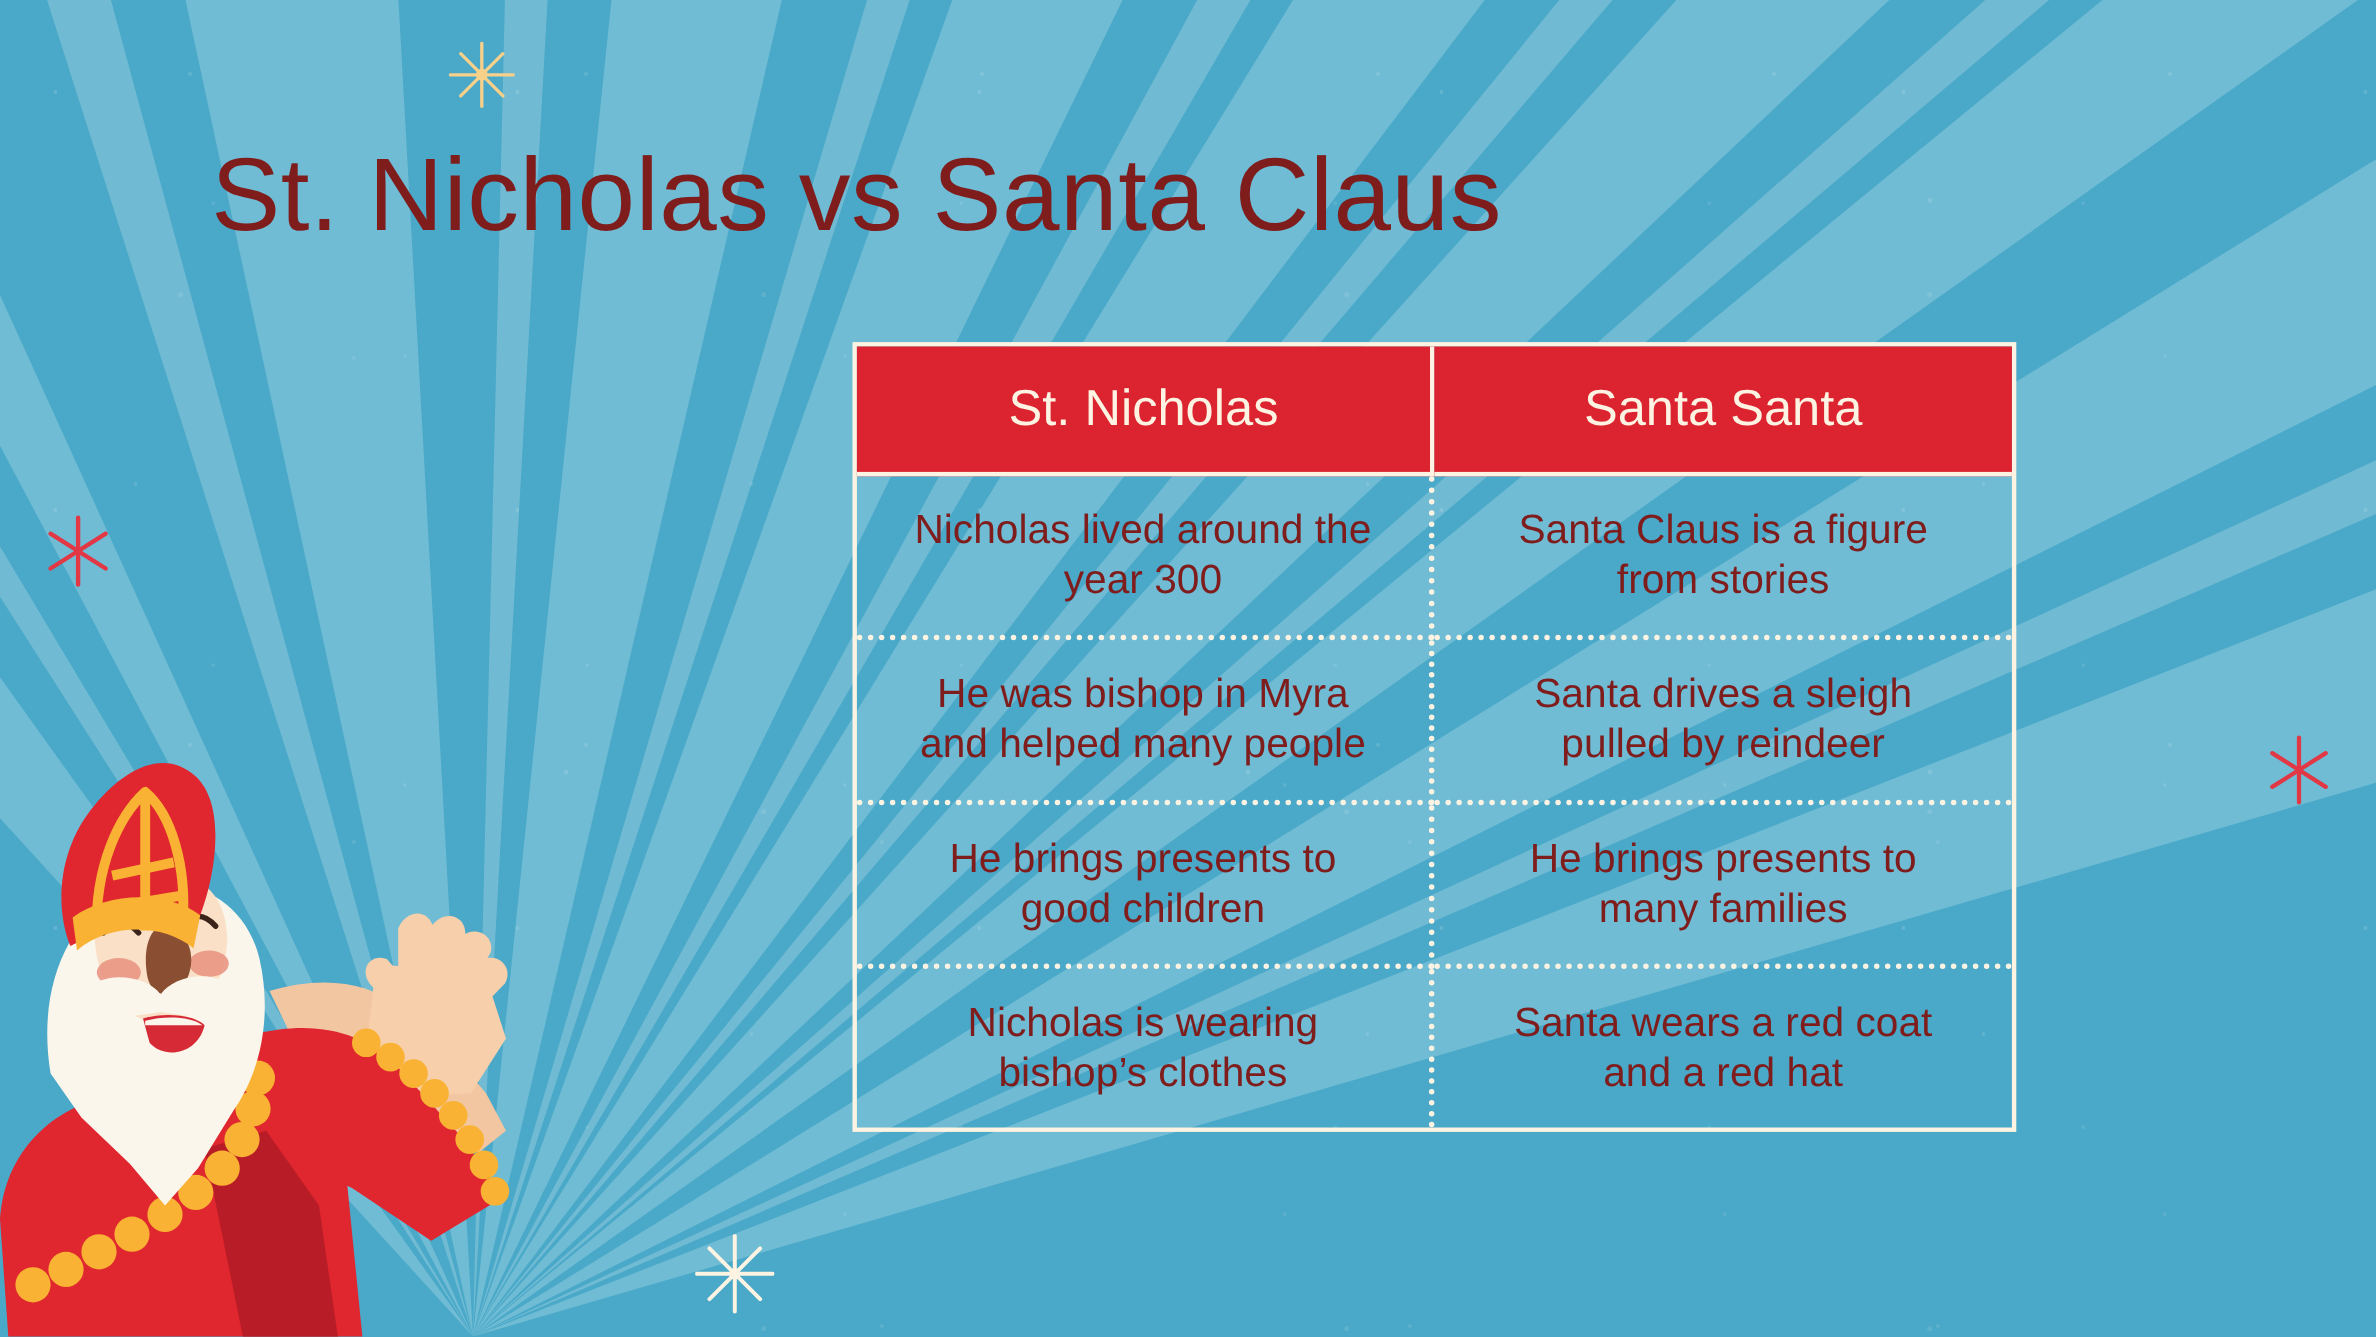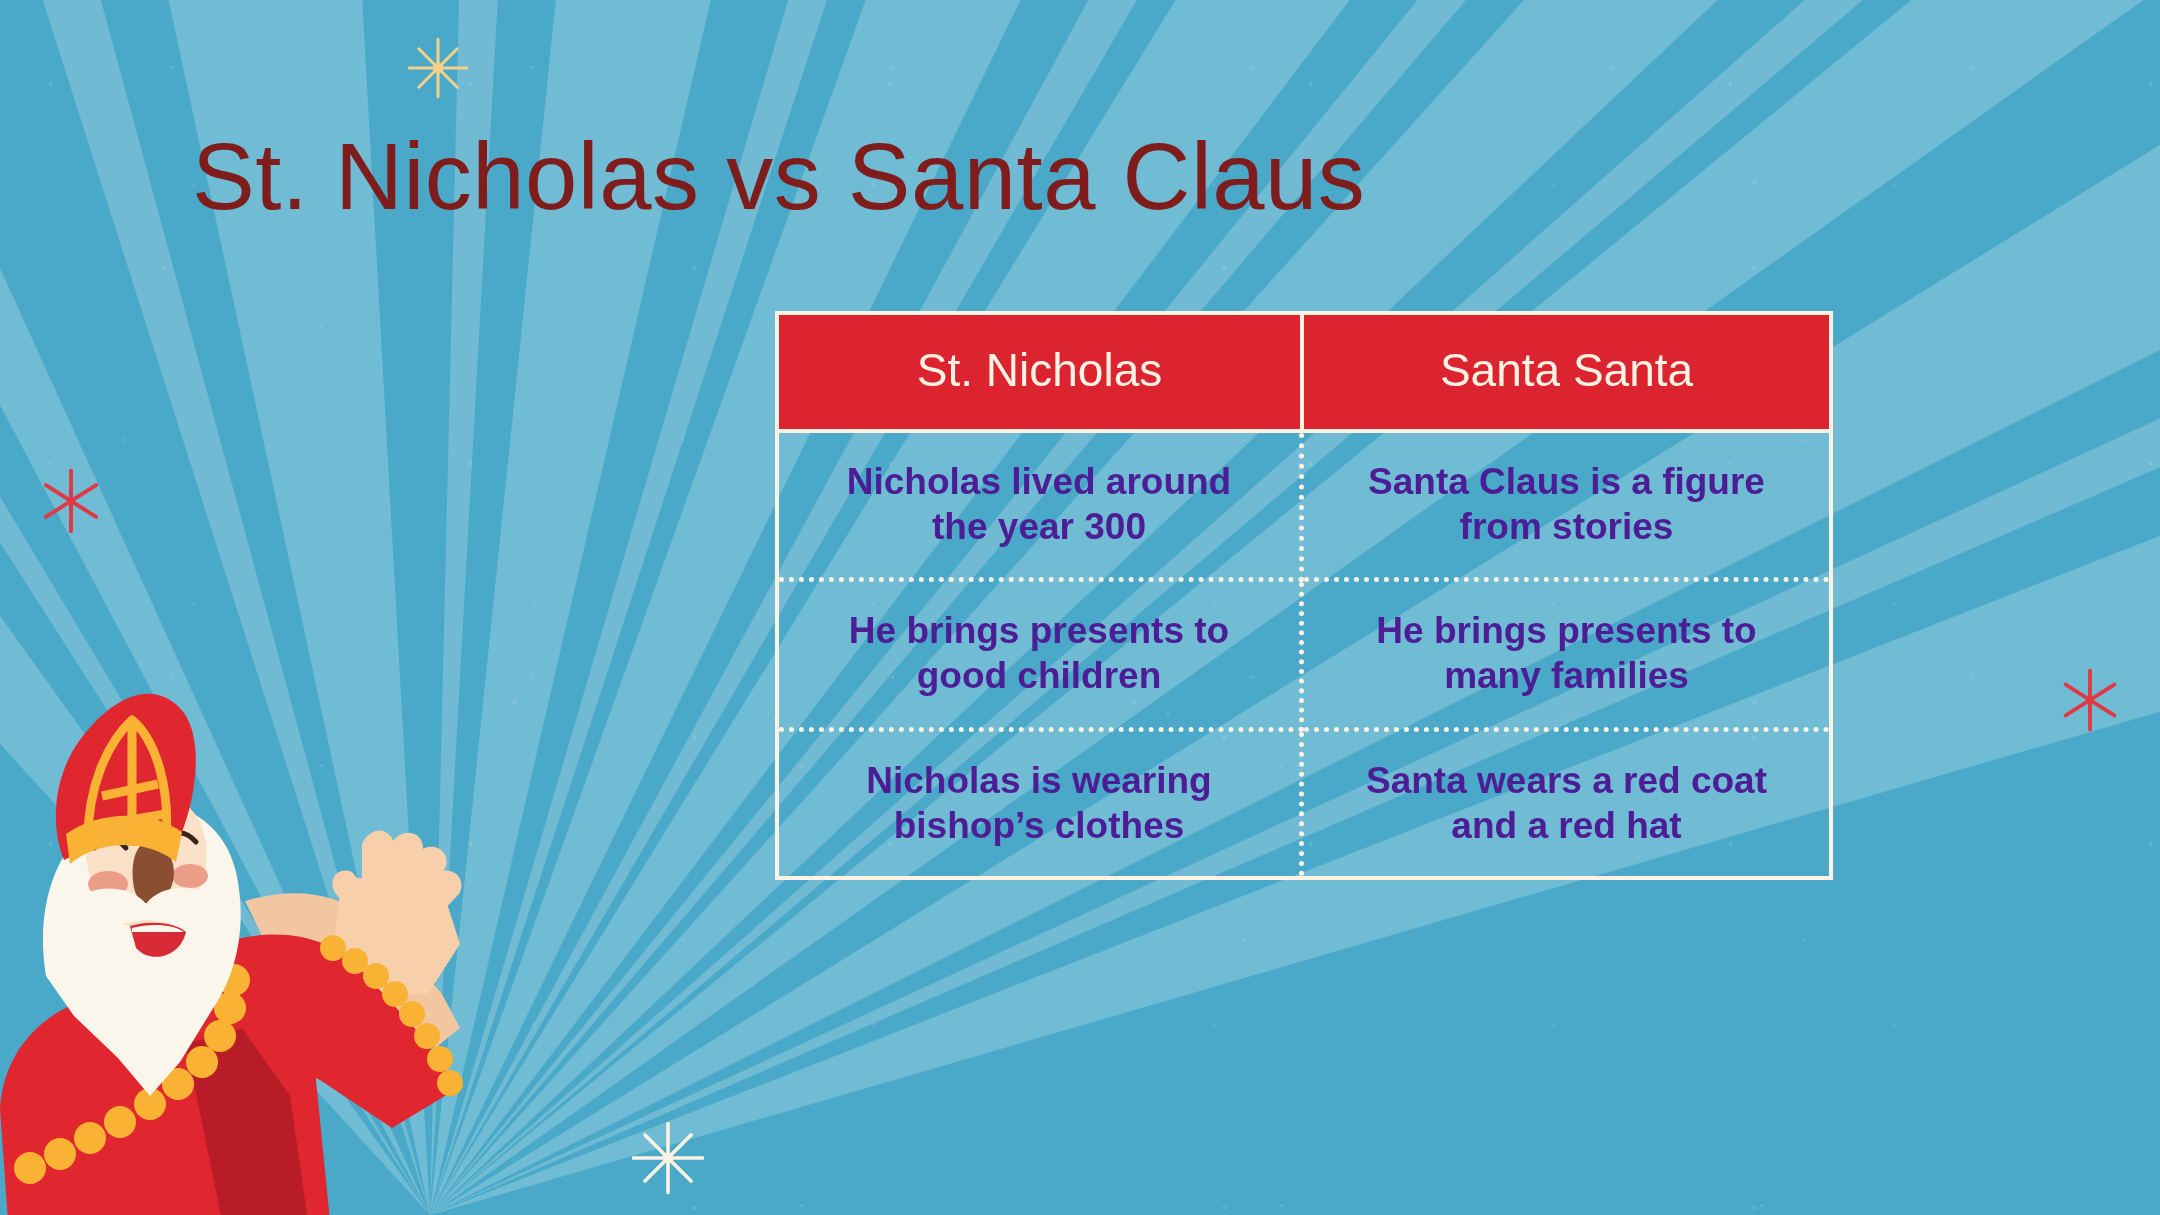--- a/index.html
+++ b/index.html
@@ -56,22 +56,22 @@
     color:#fdf3e3;
     font-size:46px; font-weight:400;
     padding:28px 10px 32px;
     text-align:center;
     border-bottom:4px solid #fdf3e3;
     width:50%;
   }
   #compare-table .thead-row th.col-left { border-right:4px solid #fdf3e3; }
 
   #compare-table td {
-    color:#4c1d95;
-    font-size:37px; font-weight:700; line-height:1.22;
+    color:#7f1d1d;
+    font-size:37px; font-weight:400; line-height:1.22;
     text-align:center;
     padding:26px 44px 28px;
     vertical-align:middle;
     width:50%;
     height:118px;
   }
   #compare-table tbody tr td.col-left {
     border-right:5px dotted #fdf3e3;
   }
   #compare-table tbody tr:not(:last-child) td {
@@ -238,20 +238,24 @@
       <th class="col-left">St. Nicholas</th>
       <th class="col-right">Santa Santa</th>
     </tr>
   </thead>
   <tbody>
     <tr>
       <td class="col-left">Nicholas lived around the year 300</td>
       <td class="col-right">Santa Claus is a figure from stories</td>
     </tr>
     <tr>
+      <td class="col-left">He was bishop in Myra and helped many people</td>
+      <td class="col-right">Santa drives a sleigh pulled by reindeer</td>
+    </tr>
+    <tr>
       <td class="col-left">He brings presents to good children</td>
       <td class="col-right">He brings presents to many families</td>
     </tr>
     <tr>
       <td class="col-left">Nicholas is wearing bishop’s clothes</td>
       <td class="col-right">Santa wears a red coat and a red hat</td>
     </tr>
   </tbody>
 </table>
 

